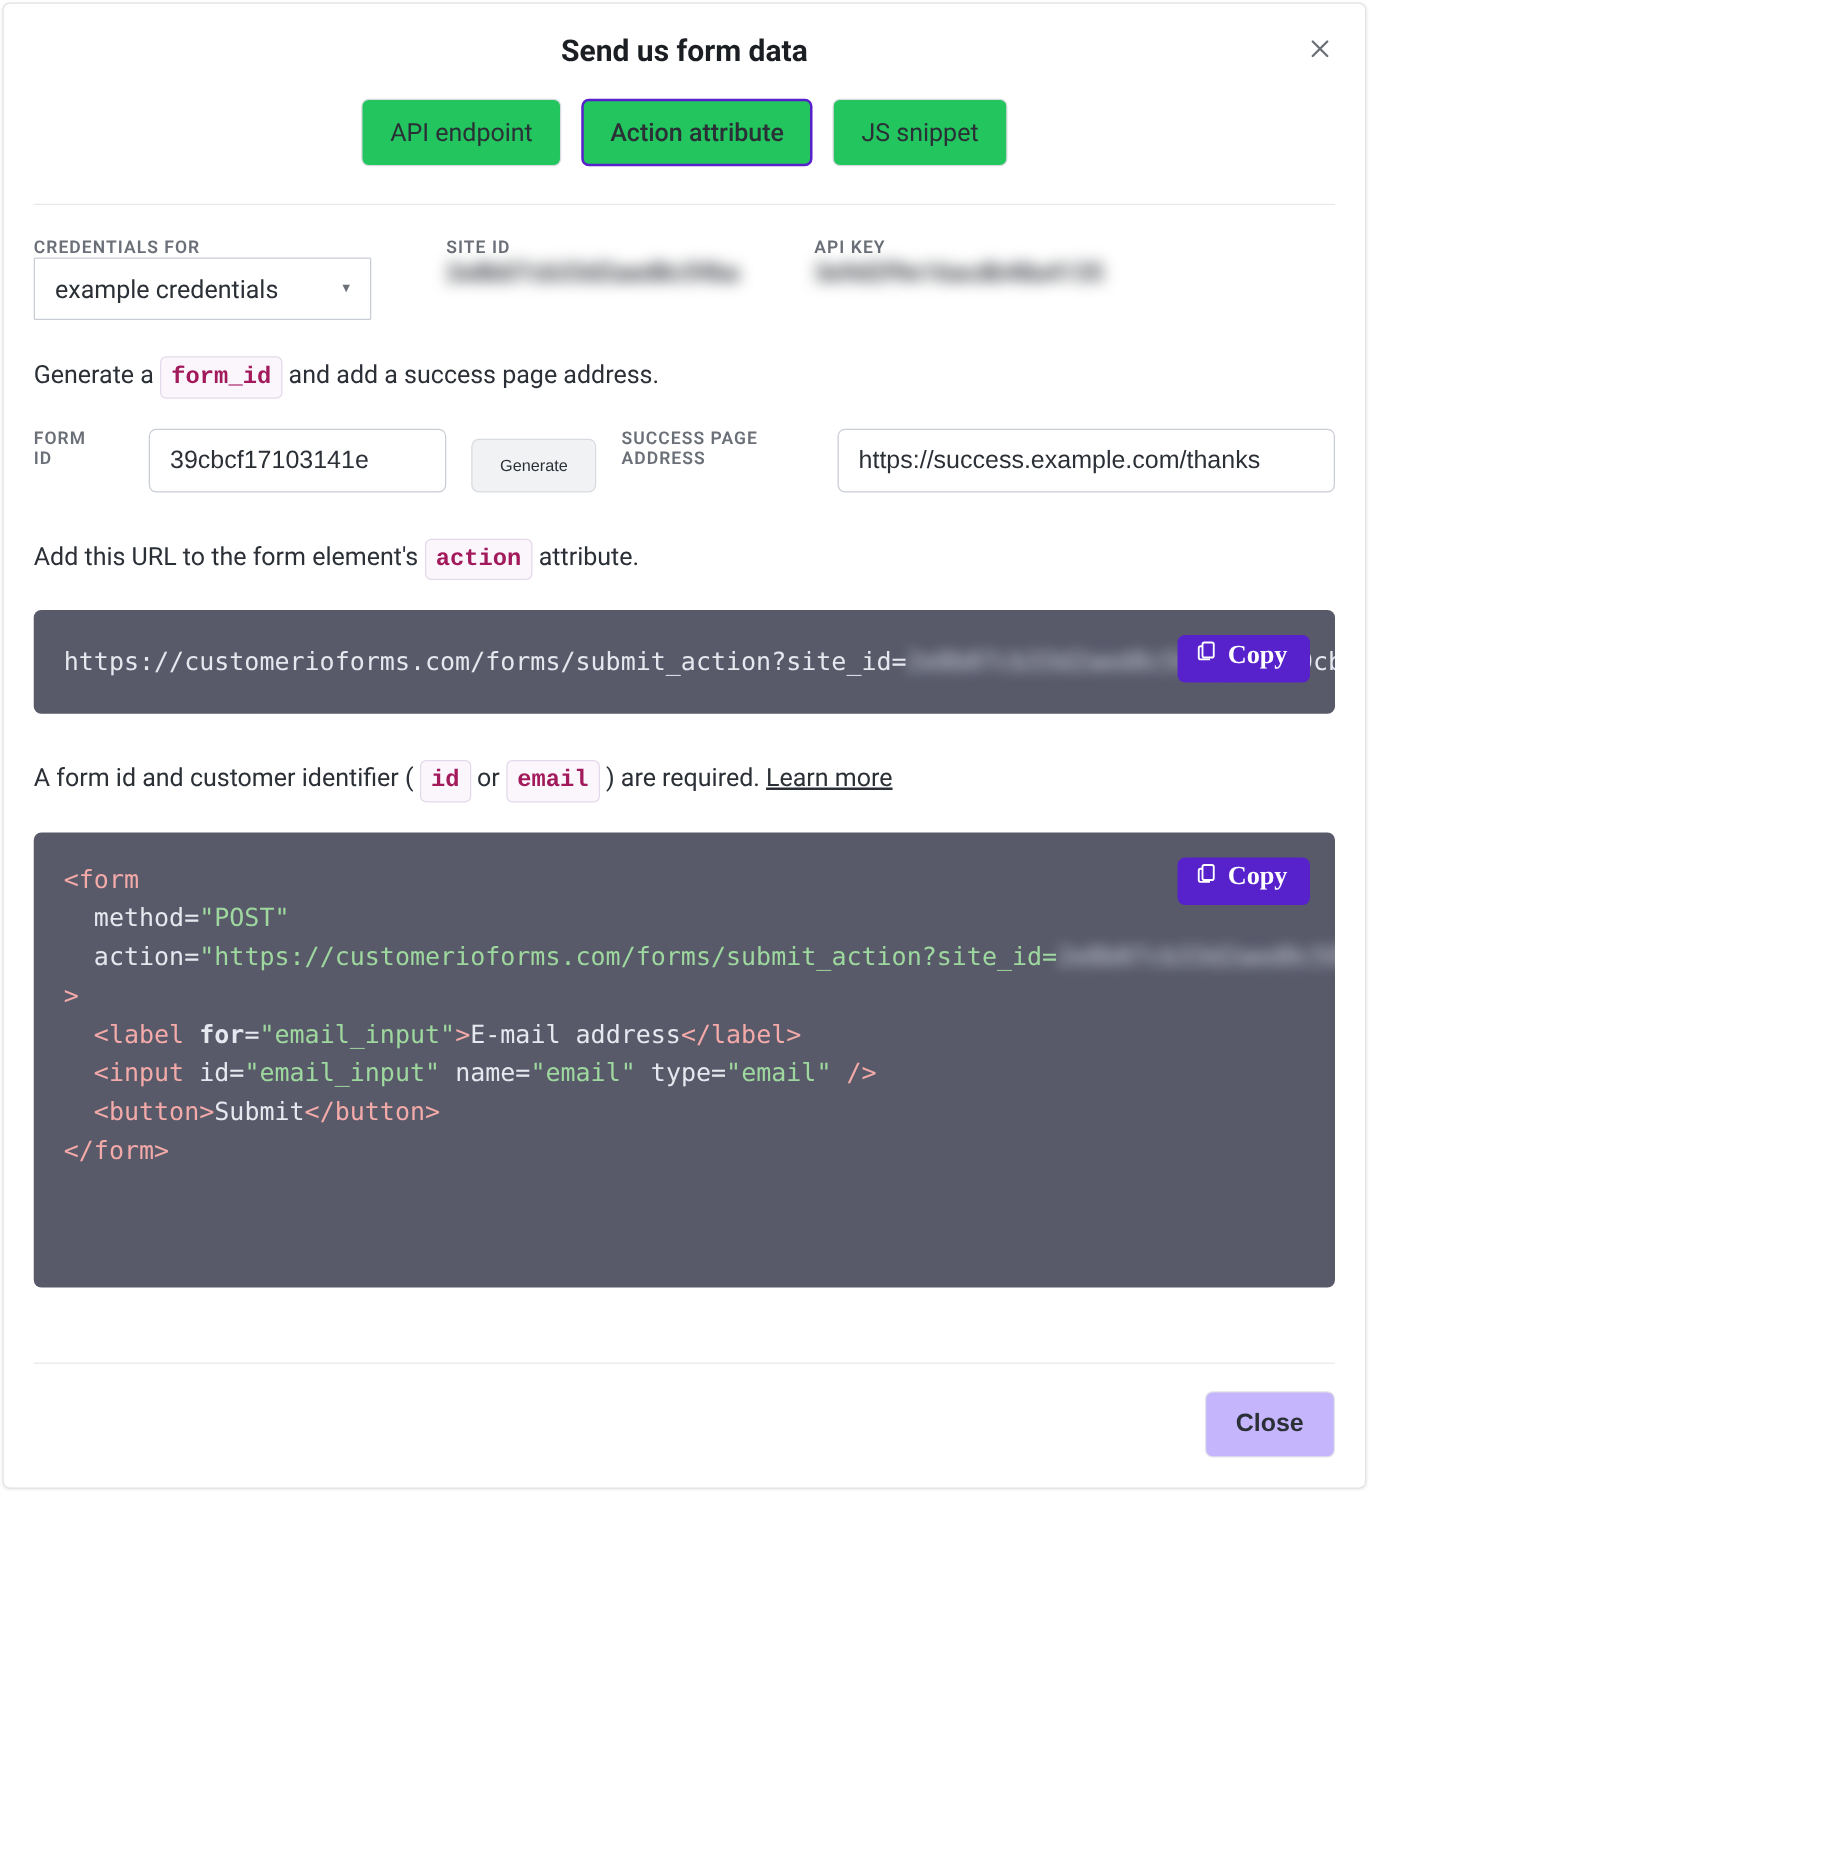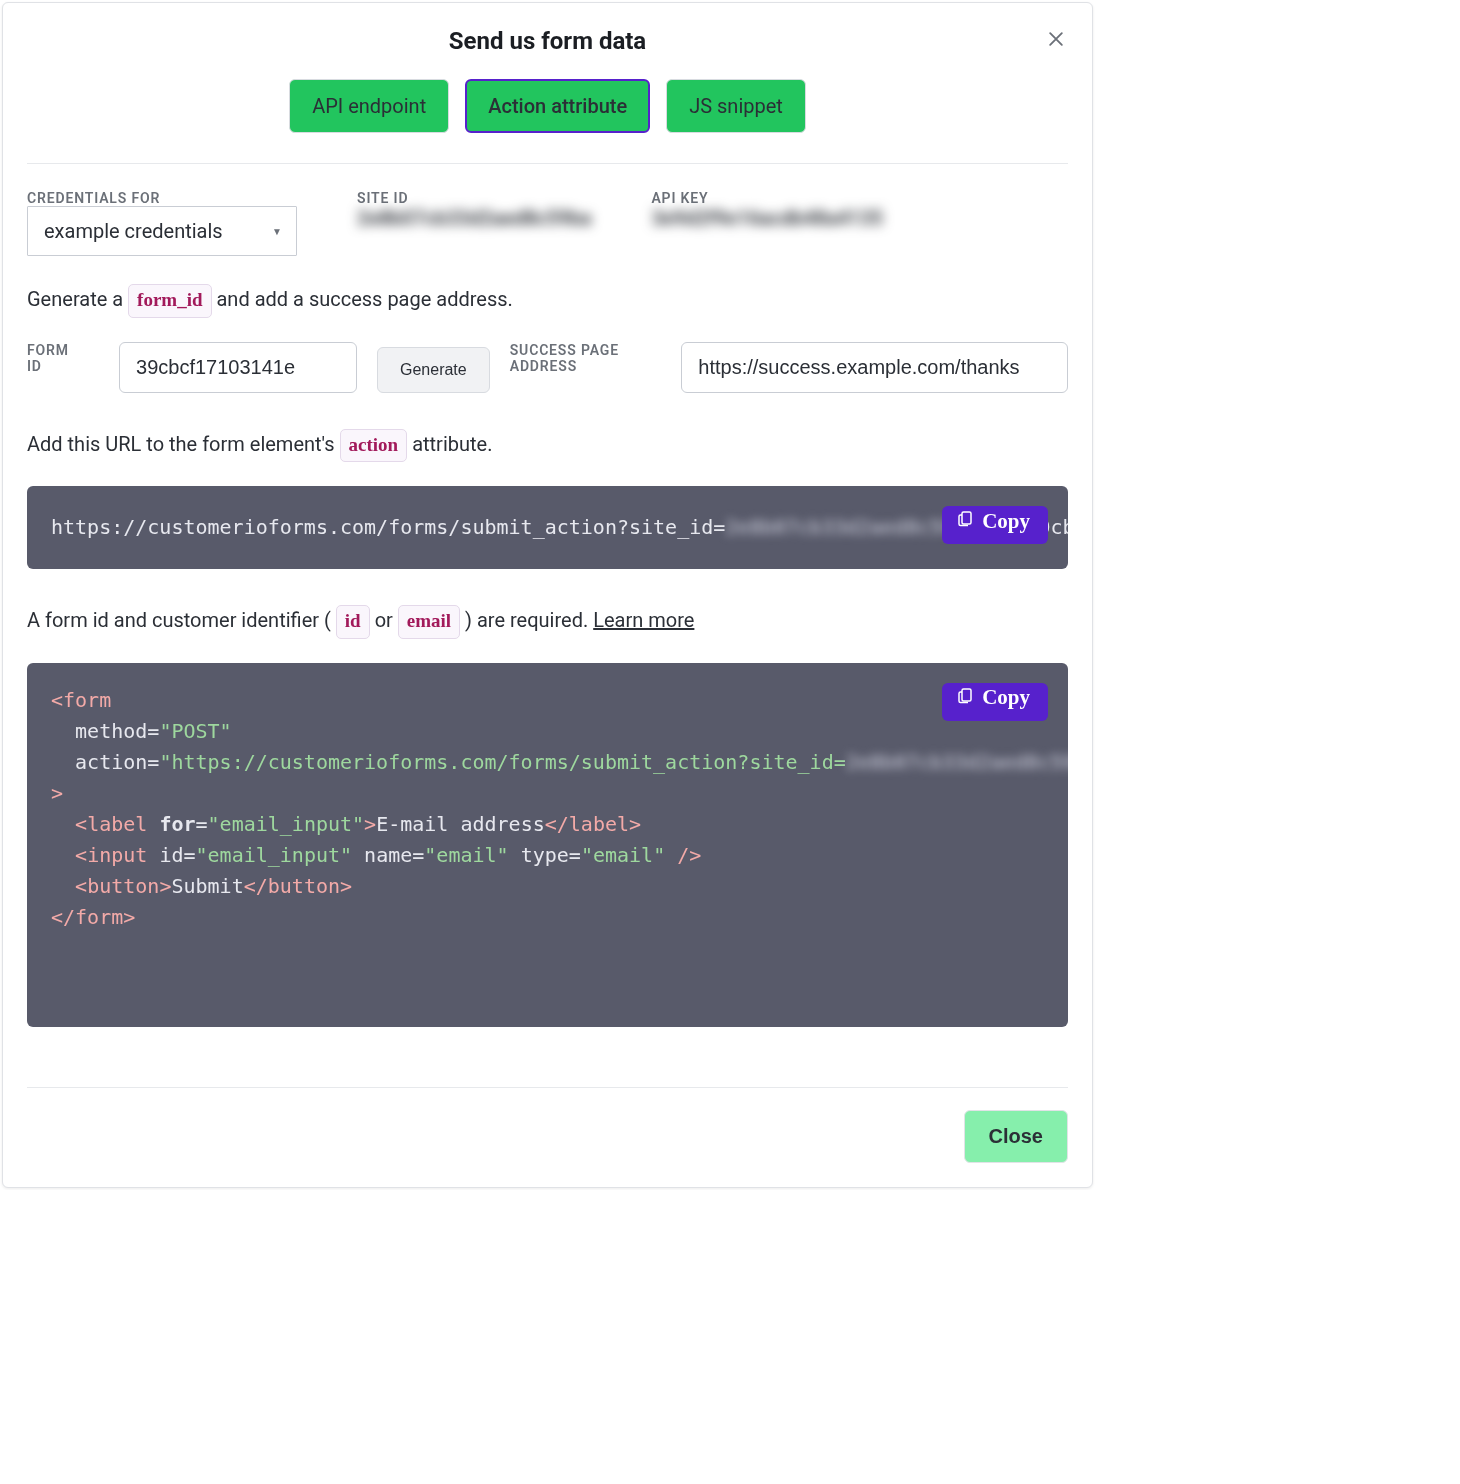--- a/index.html
+++ b/index.html
@@ -99,21 +99,21 @@
     user-select:none;
   }
   .sentence {
     font-size:20px;
     color:#2b2f36;
     margin:14px 0 24px;
     line-height:1.5;
   }
   .code-pill {
     display:inline-block;
-    font-family: Liberation Serif, serif;
+    font-family: Liberation Mono, monospace;
     border:1px solid #e4d9ea;
     background:#faf6fc;
     color:#a21a5b;
     border-radius:5px;
     padding:1px 8px 2px;
     font-size:19px;
     font-weight:600;
     vertical-align:baseline;
   }
   .form-row {
@@ -132,21 +132,21 @@
     color:#2b2f36;
     background:#fff;
     width:100%;
     margin-left:40px;
   }
   .btn {
     border:1px solid #d8dbe0;
     background:#f1f2f4;
     border-radius:6px;
     padding:13px 22px;
-    font-size:16px;
+    font-size:13px;
     font-weight:500;
     color:#2b2f36;
     cursor:pointer;
   }
   .code-block {
     position:relative;
     background:#585a6a;
     color:#e7e8ef;
     border-radius:6px;
     padding:26px 24px;
@@ -186,21 +186,21 @@
   .tok-str { color:#9ed89e; }
   .learn-link { text-decoration:underline; color:#2b2f36; cursor:pointer; }
   .footer {
     border-top:1px solid #e7e9ec;
     margin:0 24px;
     padding:22px 0 24px;
     display:flex;
     justify-content:flex-end;
   }
   .close-btn {
-    background:#86efac;
+    background:#c4b5fd;
     border:1px solid #e1e3e7;
     border-radius:6px;
     padding:14px 24px;
     font-size:20px;
     font-weight:600;
     color:#2b2f36;
     cursor:pointer;
   }
 </style>
 </head>

